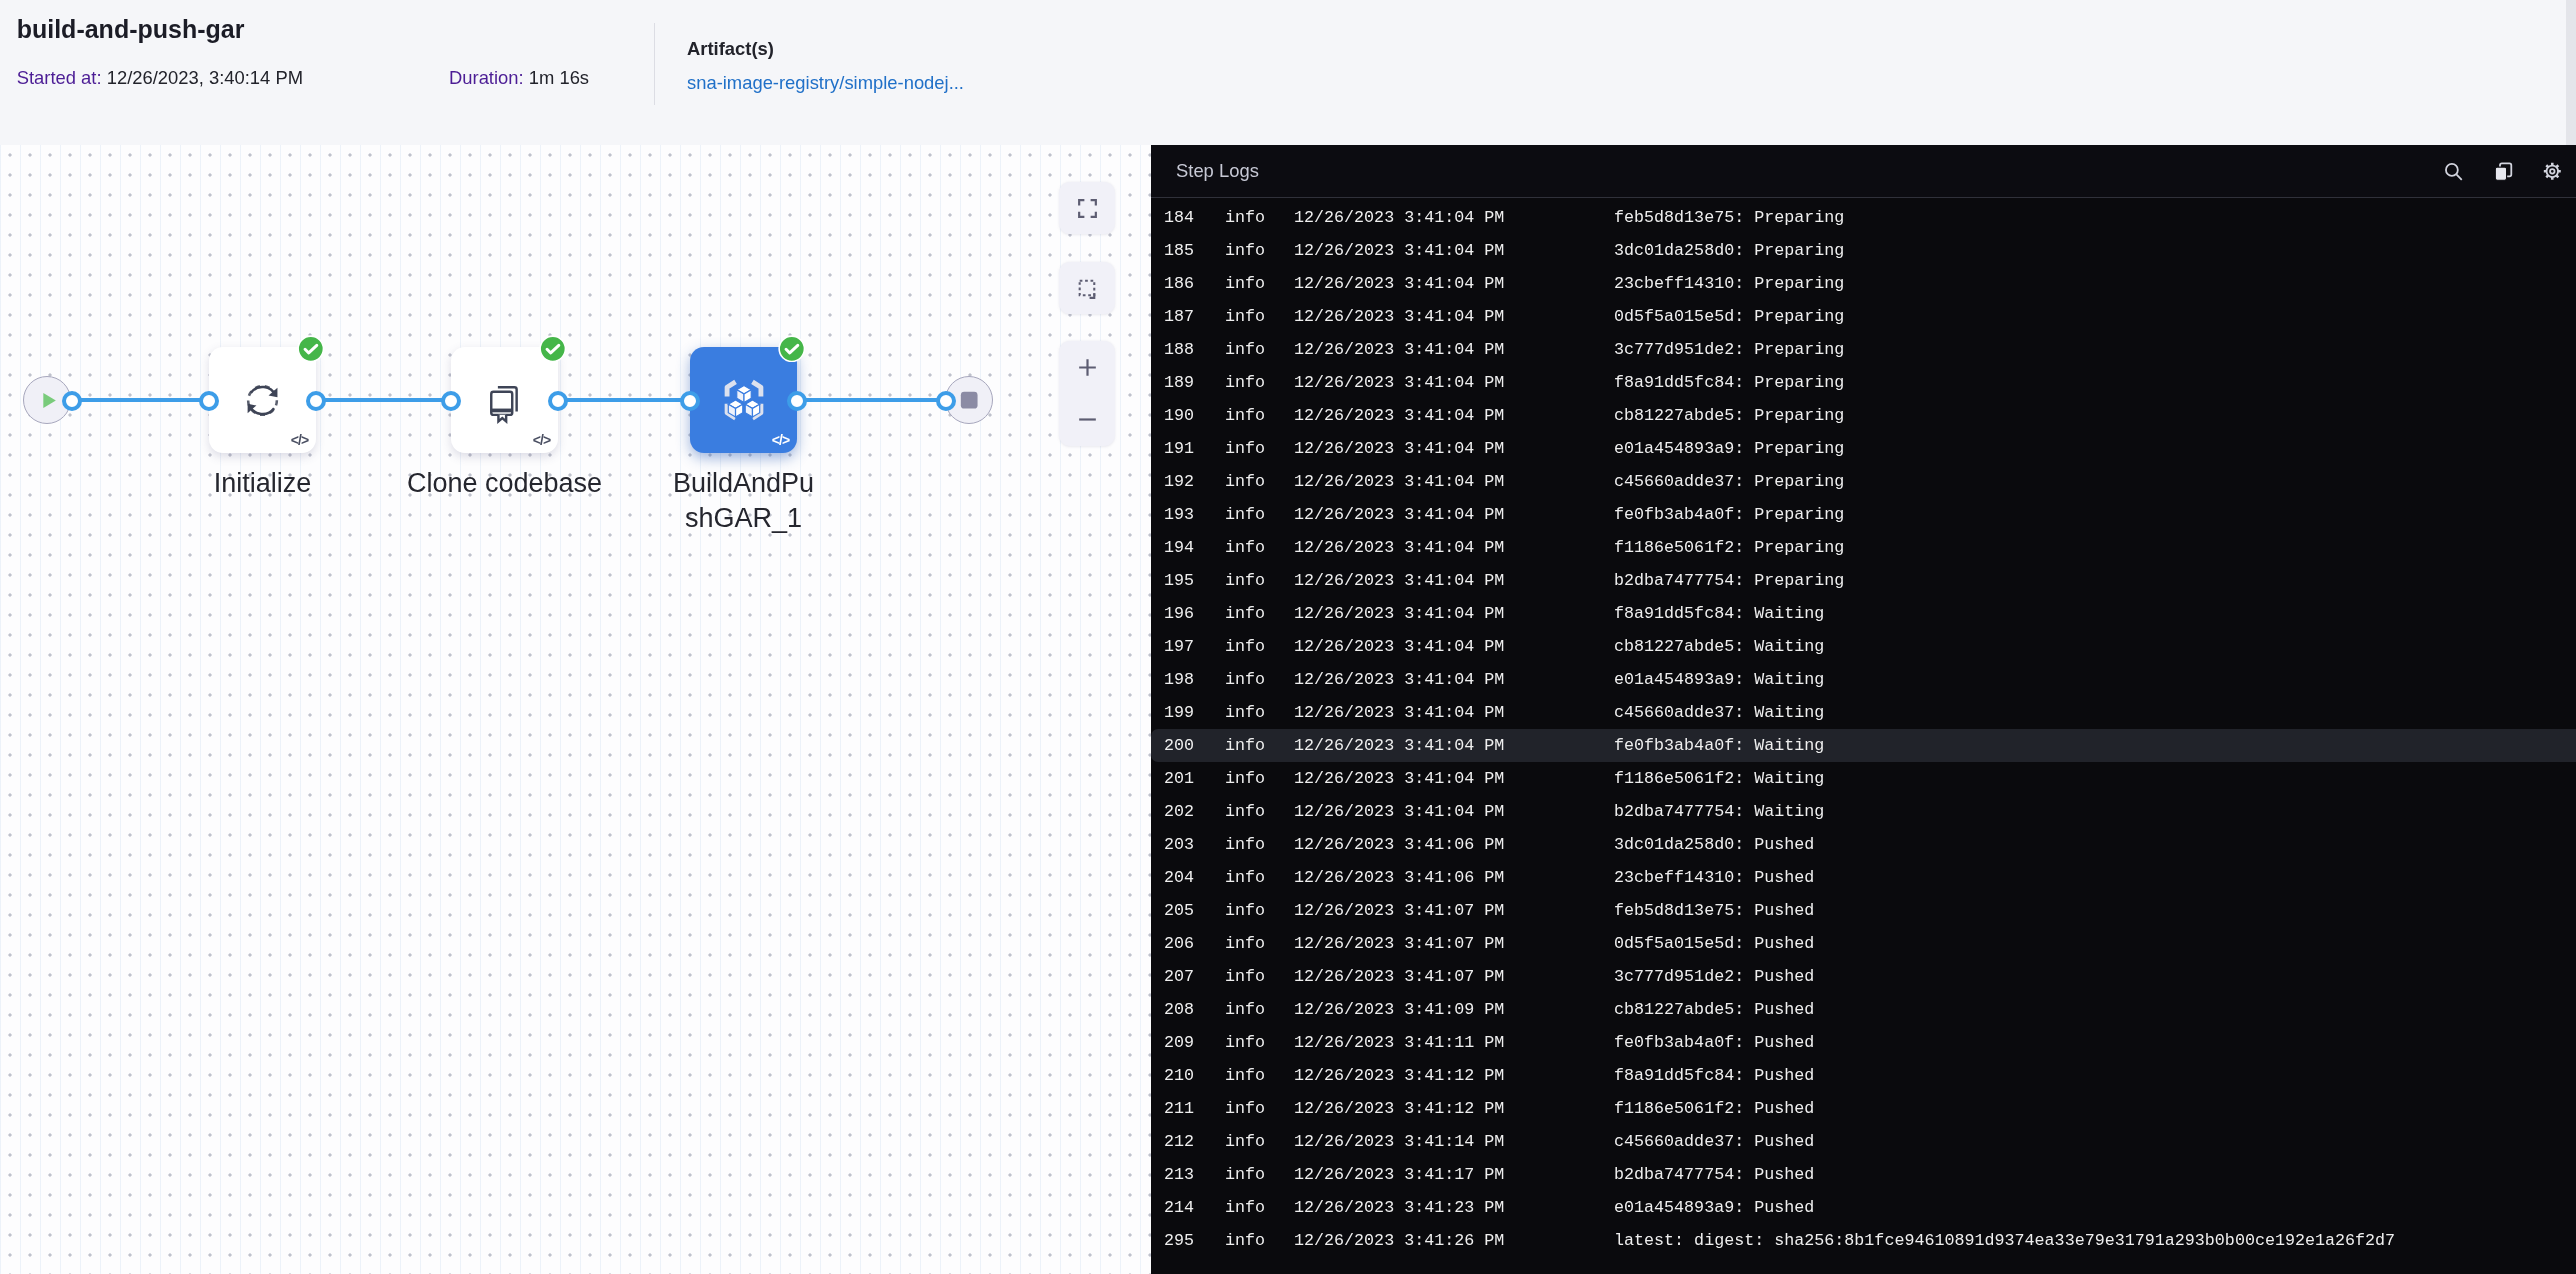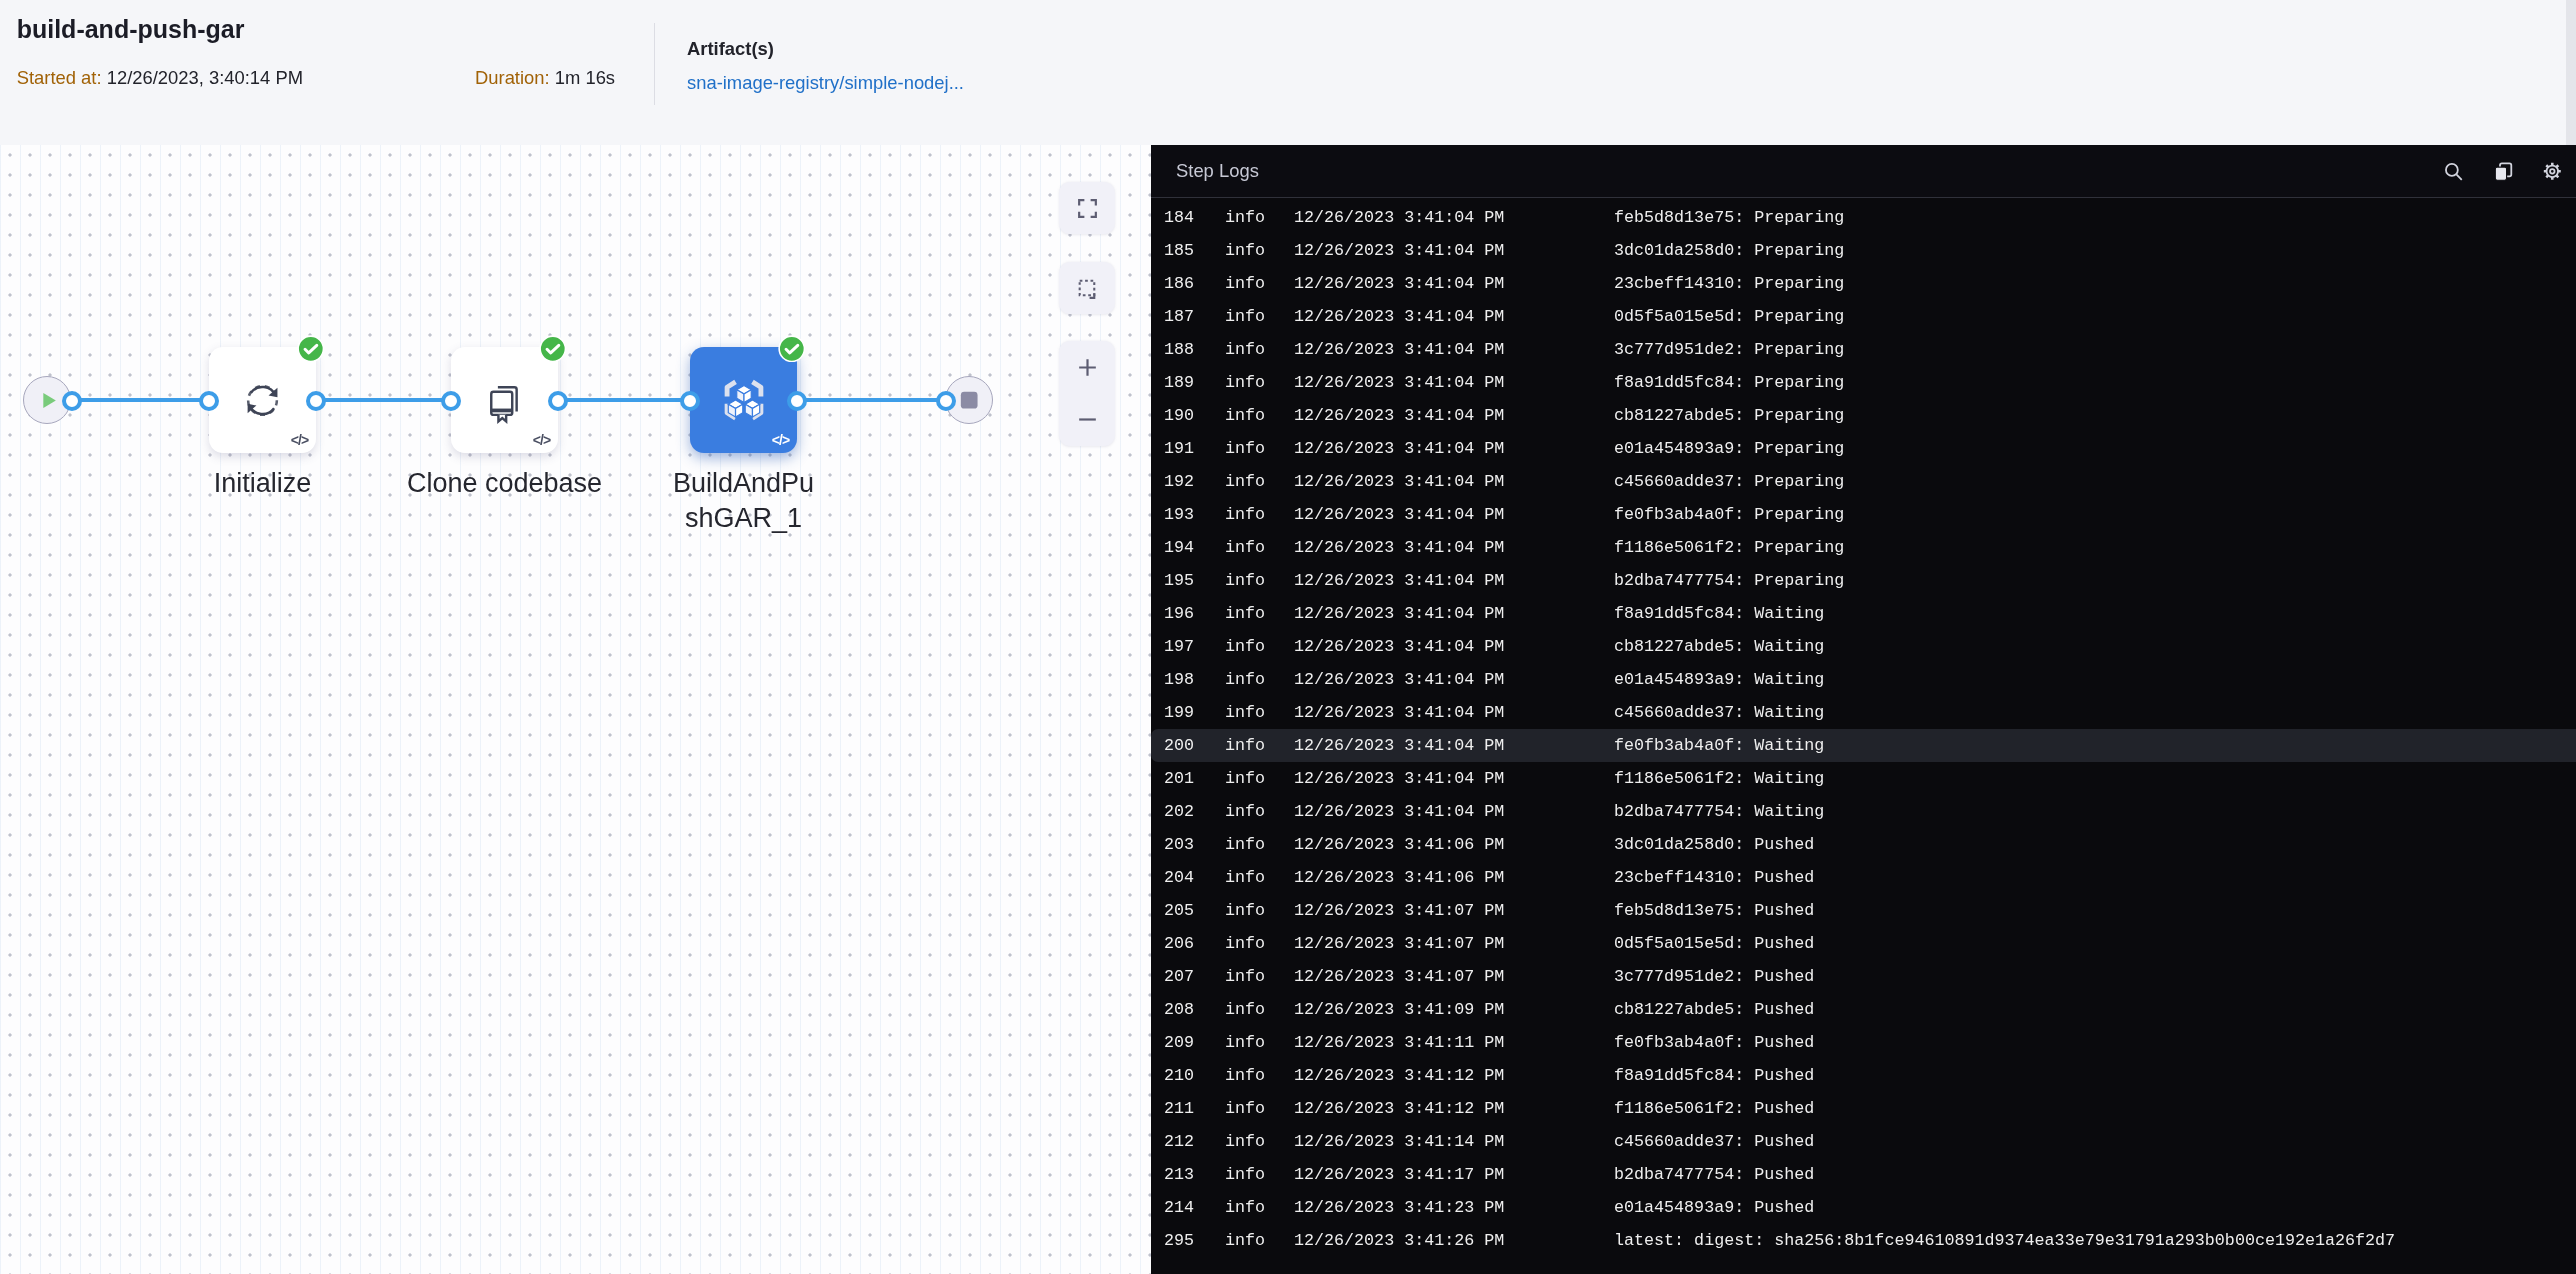--- a/index.html
+++ b/index.html
@@ -3,24 +3,24 @@
 <meta charset="utf-8">
 <style>
   * { margin:0; padding:0; box-sizing:border-box; }
   html,body { width:2576px; height:1275px; overflow:hidden; }
   body { font-family:"Liberation Sans", sans-serif; background:#f5f6f9; position:relative; }
 
   
   .app-header { position:absolute; left:0; top:0; width:2576px; height:165px;
     background:#f5f6f9; border-bottom:0.8px solid #e3e4ea; }
   .run-title { position:absolute; left:16.7px; top:15px; font-size:25px; font-weight:700; color:#1b1c26; }
-  .meta-label { color:#a16207; }
+  .meta-label { color:#4c1d95; }
   .meta-value { color:#22232b; }
   .started-at { position:absolute; left:16.7px; top:67px; font-size:18.4px; }
-  .duration { position:absolute; left:475px; top:67px; font-size:18.4px; }
+  .duration { position:absolute; left:449px; top:67px; font-size:18.4px; }
   .header-divider { position:absolute; left:654px; top:23.4px; width:0.8px; height:82px; background:#dcdde4; }
   .artifacts-label { position:absolute; left:687px; top:38px; font-size:18.4px; font-weight:700; color:#22232b; }
   .artifact-link { position:absolute; left:687px; top:72px; font-size:18.4px; color:#2070c8; cursor:pointer;text-align:right; }
   .header-scroll-notch { position:absolute; right:0; top:0; width:10px; height:145px; background:#e4e5ea; }
 
   
   .main { position:absolute; left:0; top:145px; width:2576px; height:1129px; }
 
   
   .canvas { position:absolute; left:0; top:0; width:1151px; height:1129px;

